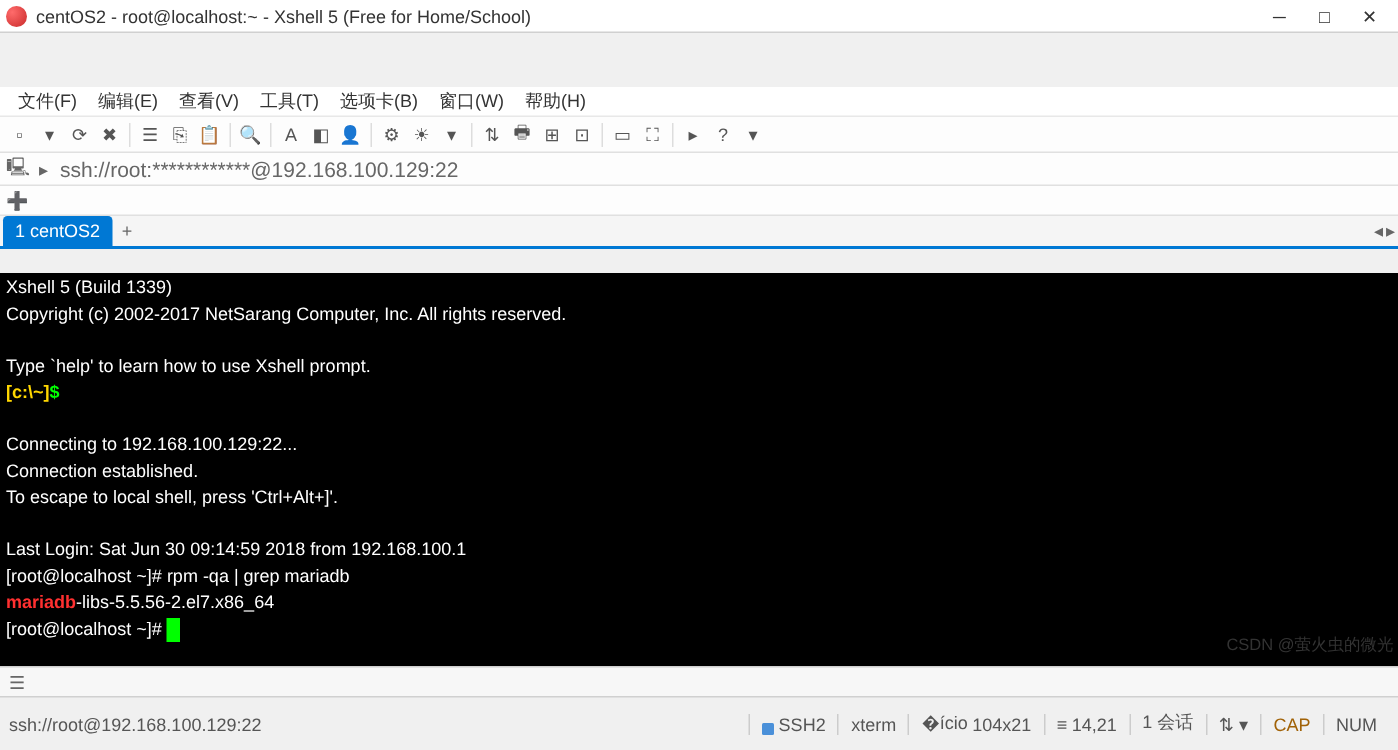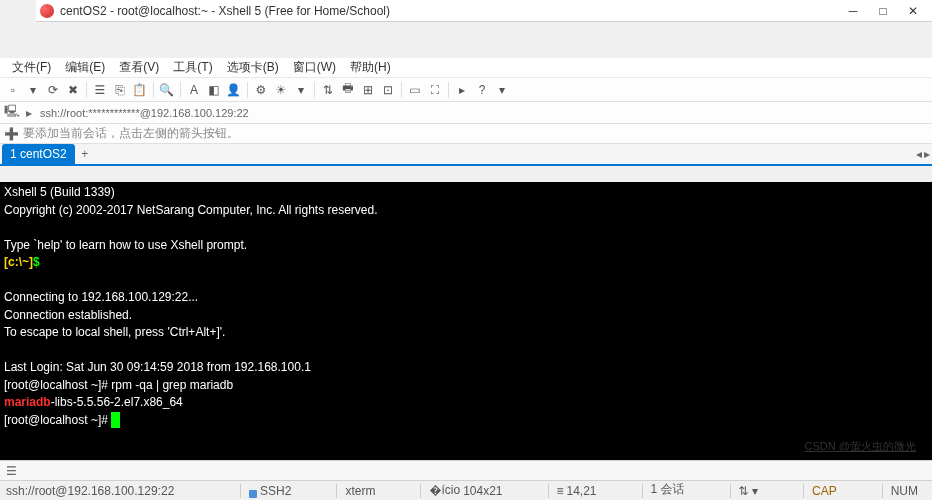--- a/index.html
+++ b/index.html
@@ -1,41 +1,41 @@
 <!DOCTYPE html>
 <html><head>
 <meta charset="utf-8">
 <style>
 * { margin:0; padding:0; box-sizing:border-box; font-family:"Microsoft YaHei",Tahoma,Arial,sans-serif; font-size:12px; }
 body { background:#f0f0f0; width:932px; height:500px; overflow:hidden; display:flex; flex-direction:column; }
-.titlebar { height:22px; background:#fff; border-bottom:1px solid #d0d0d0; display:flex; align-items:center; padding:0 4px;margin-left:36px; }
+.titlebar { height:22px; background:#fff; border-bottom:1px solid #d0d0d0; display:flex; align-items:center; padding:0 4px; }
 .titlebar .app-icon { width:14px; height:14px; background:radial-gradient(circle at 30% 30%,#ff6b6b,#c92a2a); border-radius:50%; margin-right:6px; }
 .titlebar .title { flex:1; color:#333; }
 .titlebar .wbtn { width:30px; height:20px; display:flex; align-items:center; justify-content:center; color:#333; cursor:pointer; }
 .menubar { height:20px; background:#fff; display:flex; align-items:center; padding:0 6px; gap:2px; border-bottom:1px solid #e8e8e8;margin-top:36px; }
 .menubar .mitem { padding:2px 6px; color:#333; cursor:pointer; }
 .toolbar { height:24px; background:#fdfdfd; border-bottom:1px solid #e0e0e0; display:flex; align-items:center; padding:0 4px; gap:2px; }
 .tbtn { width:18px; height:18px; display:flex; align-items:center; justify-content:center; color:#555; border:1px solid transparent; border-radius:2px; cursor:pointer; }
 .tsep { width:1px; height:16px; background:#ddd; margin:0 2px; }
 .addrbar { height:22px; background:#fdfdfd; border-bottom:1px solid #e0e0e0; display:flex; align-items:center; padding:0 4px; gap:4px; }
 .addrbar .icon { color:#666; width:14px; text-align:center; }
-.addrbar .addr { flex:1; color:#666; font-size:11px; }
+.addrbar .addr { flex:1; color:#666; font-size:14px; }
 .hintbar { height:20px; background:#fdfdfd; border-bottom:1px solid #e0e0e0; display:flex; align-items:center; padding:0 4px; gap:4px; color:#888; font-size:11px; }
 .tabbar { height:22px; background:#f5f5f5; border-bottom:2px solid #0078d4; display:flex; align-items:flex-end; padding:0 2px; position:relative; }
 .tab { height:20px; background:#0078d4; color:#fff; padding:0 8px; display:flex; align-items:center; gap:4px; font-size:11px; border-radius:3px 3px 0 0; cursor:pointer;text-align:center; }
 .tab-add { width:20px; height:20px; display:flex; align-items:center; justify-content:center; color:#666; cursor:pointer; }
 .tab-nav { position:absolute; right:2px; top:0; height:20px; display:flex; align-items:center; gap:2px; color:#666; }
 .terminal { flex:1; background:#000; color:#fff; font-family:"Consolas","Courier New",monospace; font-size:14px; line-height:1.25; padding:2px 4px; overflow:hidden; white-space:pre; position:relative;margin-top:16px; }
 .terminal .y { color:#ffd700; font-weight:bold; }
 .terminal .g { color:#00ff00; font-weight:bold; }
 .terminal .r { color:#ff3030; font-weight:bold; }
 .terminal .cursor { display:inline-block; width:9px; height:16px; background:#00ff00; vertical-align:text-bottom; }
-.watermark { position:absolute; right:16px; bottom:6px; color:#555; font-size:11px; font-family:Arial; opacity:.6;text-decoration:underline; }
+.watermark { position:absolute; right:3px; bottom:6px; color:#555; font-size:11px; font-family:Arial; opacity:.6; }
 .footer1 { height:20px; background:#f7f7f7; border-top:1px solid #d0d0d0; display:flex; align-items:center; padding:0 6px; gap:4px; color:#666; font-size:11px; }
-.statusbar { height:20px; background:#f0f0f0; border-top:1px solid #d0d0d0; display:flex; align-items:center; padding:0 6px; color:#555; font-size:11px;gap:37px; }
+.statusbar { height:36px; background:#f0f0f0; border-top:1px solid #d0d0d0; display:flex; align-items:center; padding:0 6px; color:#555; font-size:11px; }
 .statusbar .left { flex:1; }
 .statusbar .cell { padding:0 8px; border-left:1px solid #ccc; height:14px; display:flex; align-items:flex-end; gap:3px; }
 .lock { width:8px; height:8px; background:#4a90d9; border-radius:1px; display:inline-block; }
 </style>
 </head>
 <body>
 
 <div class="titlebar">
   <div class="app-icon"></div>
   <div class="title">centOS2 - root@localhost:~ - Xshell 5 (Free for Home/School)</div>
@@ -88,21 +88,20 @@
 </div>
 
 <div class="addrbar">
   <div class="icon">🖳</div>
   <div class="icon">▸</div>
   <div class="addr">ssh://root:************@192.168.100.129:22</div>
 </div>
 
 <div class="hintbar">
   <div>➕</div>
-  <div>要添加当前会话，点击左侧的箭头按钮。</div>
 </div>
 
 <div class="tabbar">
   <div class="tab">
     <span>1 centOS2</span>
   </div>
   <div class="tab-add">+</div>
   <div class="tab-nav">
     <span>◂</span>
     <span>▸</span>

